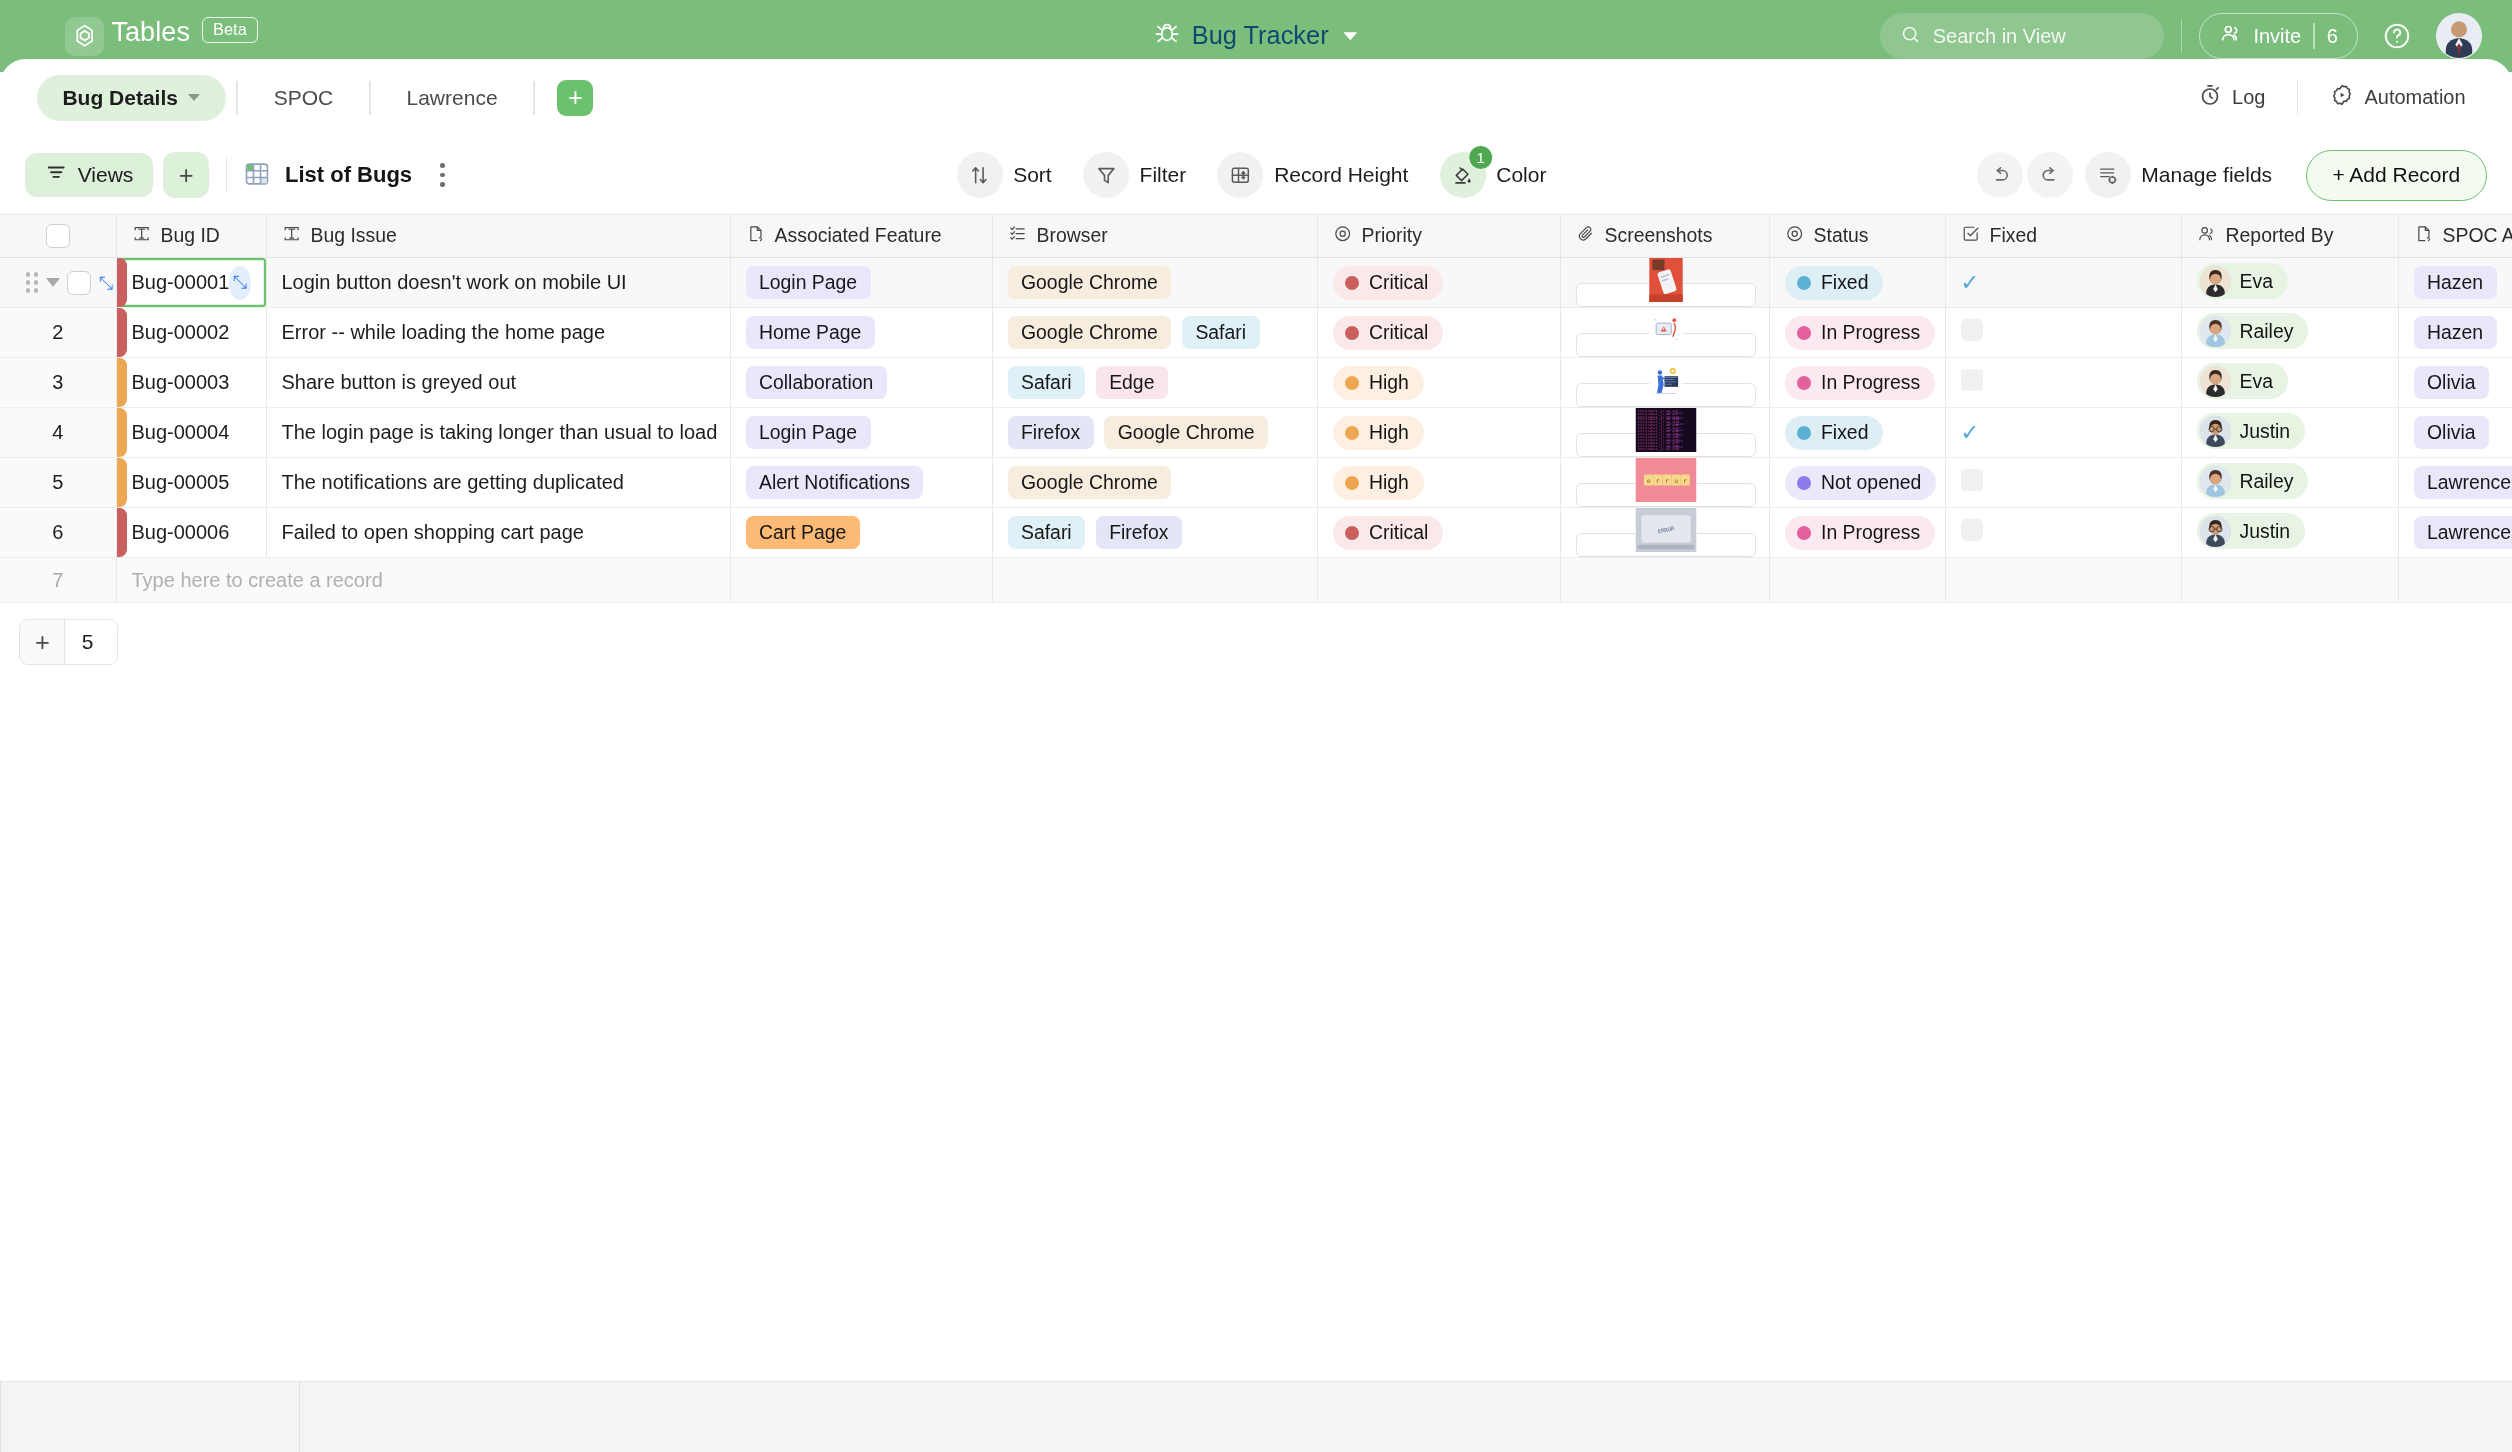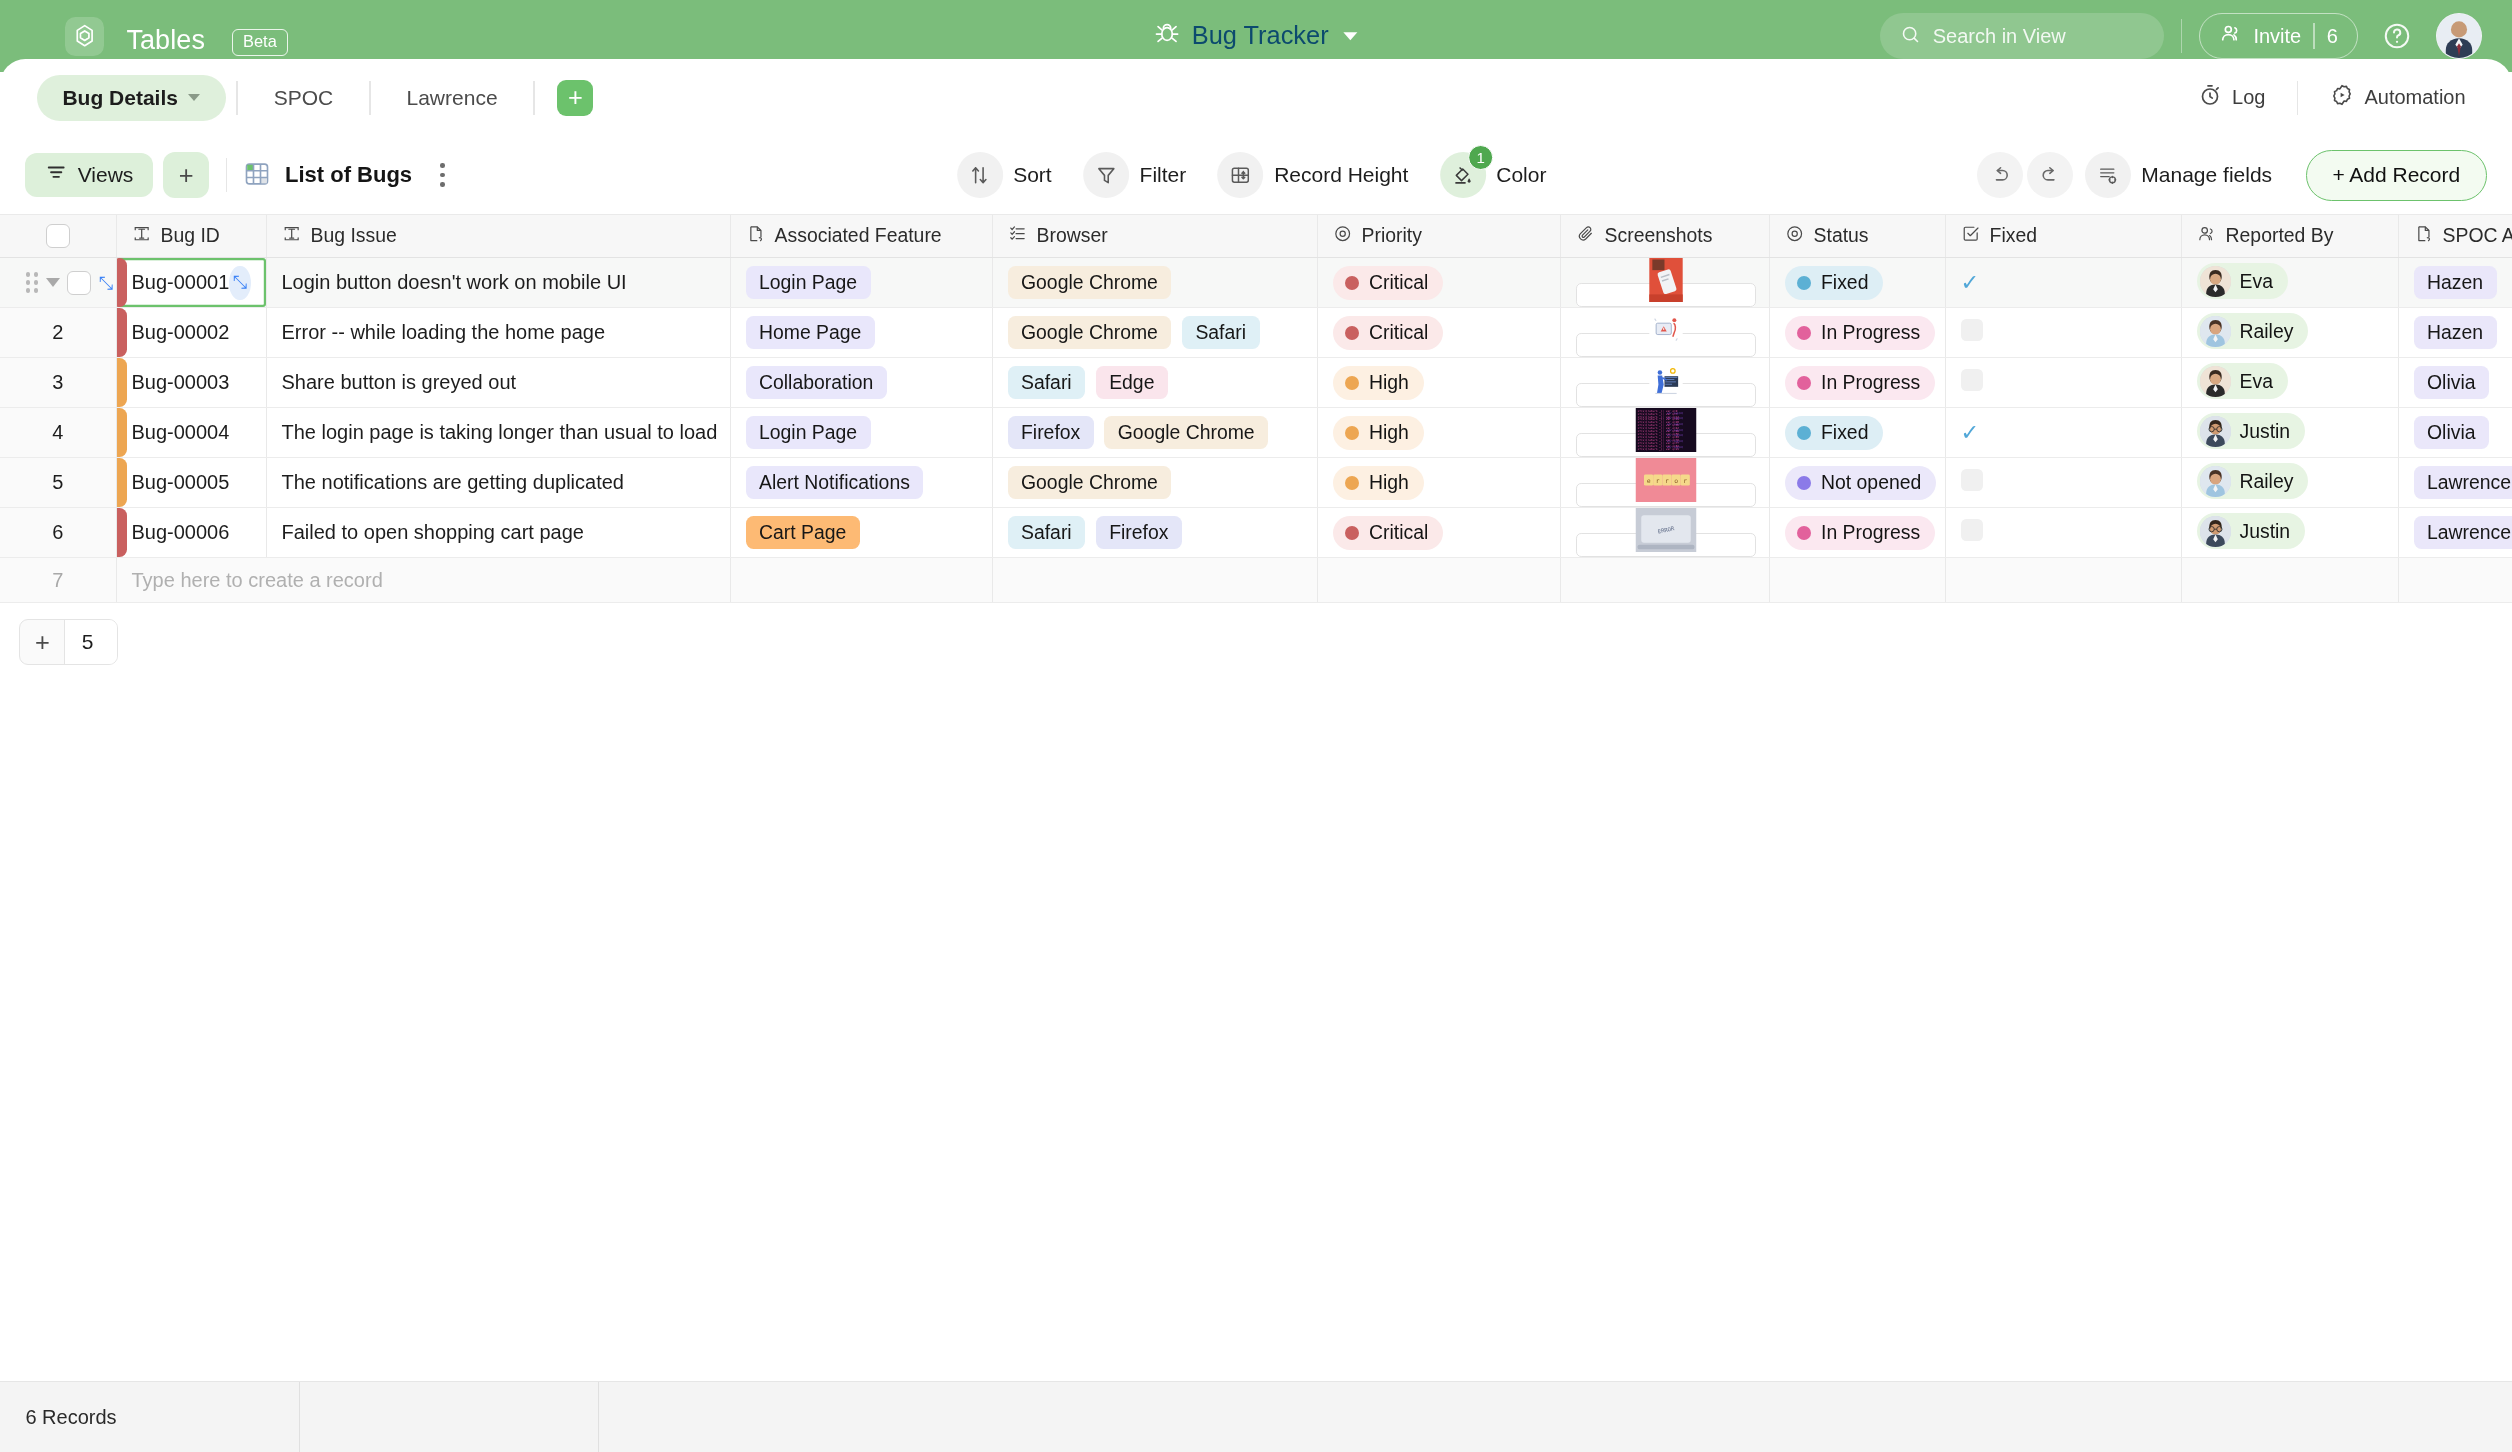--- a/index.html
+++ b/index.html
@@ -13,21 +13,21 @@
 
   
   .topbar {
     position: relative;
     height: 72px;
     background: #7bbd7b;
     display: flex;
     align-items: center;
     padding: 0 30px 0 25.4px;
   }
-  .brand { display: flex; align-items: flex-end; gap: 22px; padding-left: 40px; }
+  .brand { display: flex; align-items: flex-start; gap: 7px; padding-left: 40px; }
   .brand-logo {
     width: 39px; height: 39px; border-radius: 10.5px;
     background: rgba(255,255,255,0.18);
     display: flex; align-items: center; justify-content: center;
   }
   .brand-name { color: #fff; font-size: 27px; letter-spacing: 0.1px; }
   .beta-badge {
     color: #fff; font-size: 16.4px; border: 1.5px solid rgba(255,255,255,.85);
     border-radius: 6px; padding: 2.2px 10.5px 3.7px; margin-left: 4.5px;
   }
@@ -953,18 +953,17 @@
         </tbody>
     </table>
 
     <div class="addrows">
       <div class="plus">+</div>
       <div class="num">5</div>
     </div>
   </div>
 
   <div class="footer">
-    <div class="footer-cell" style="width:299px;">6 Records</div>
     <div class="footer-seg fs1"></div>
     <div class="footer-seg fs2"></div>
   </div>
 </div>
 
 
 </body></html>

